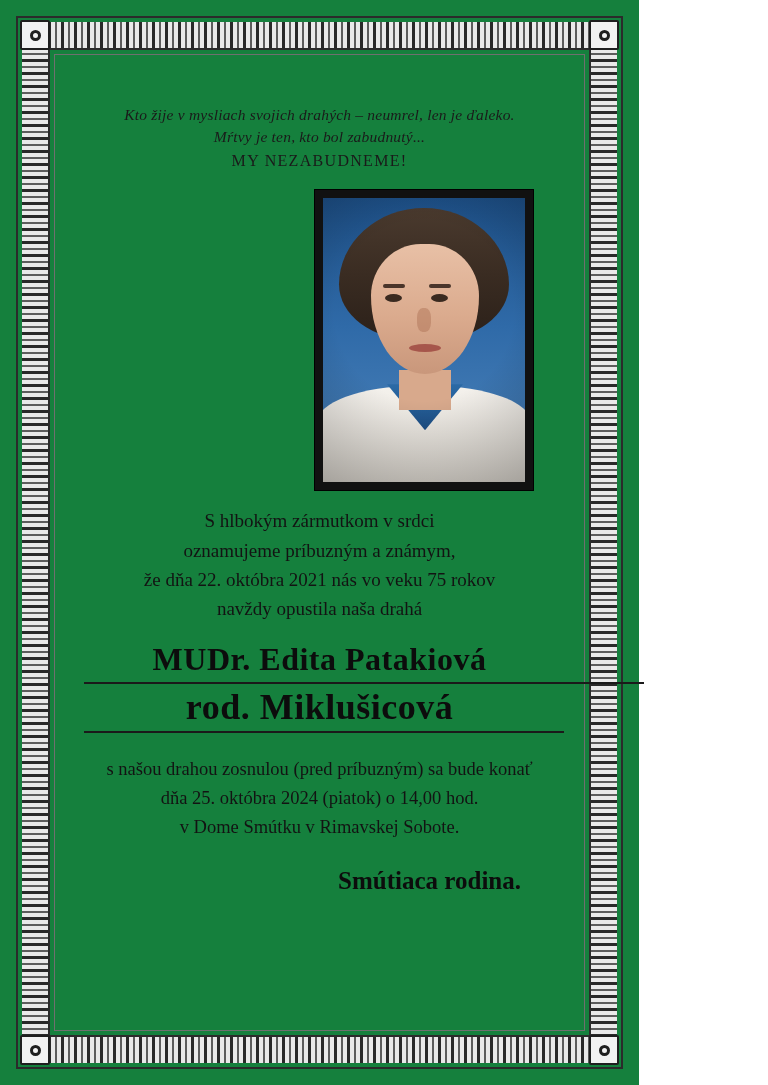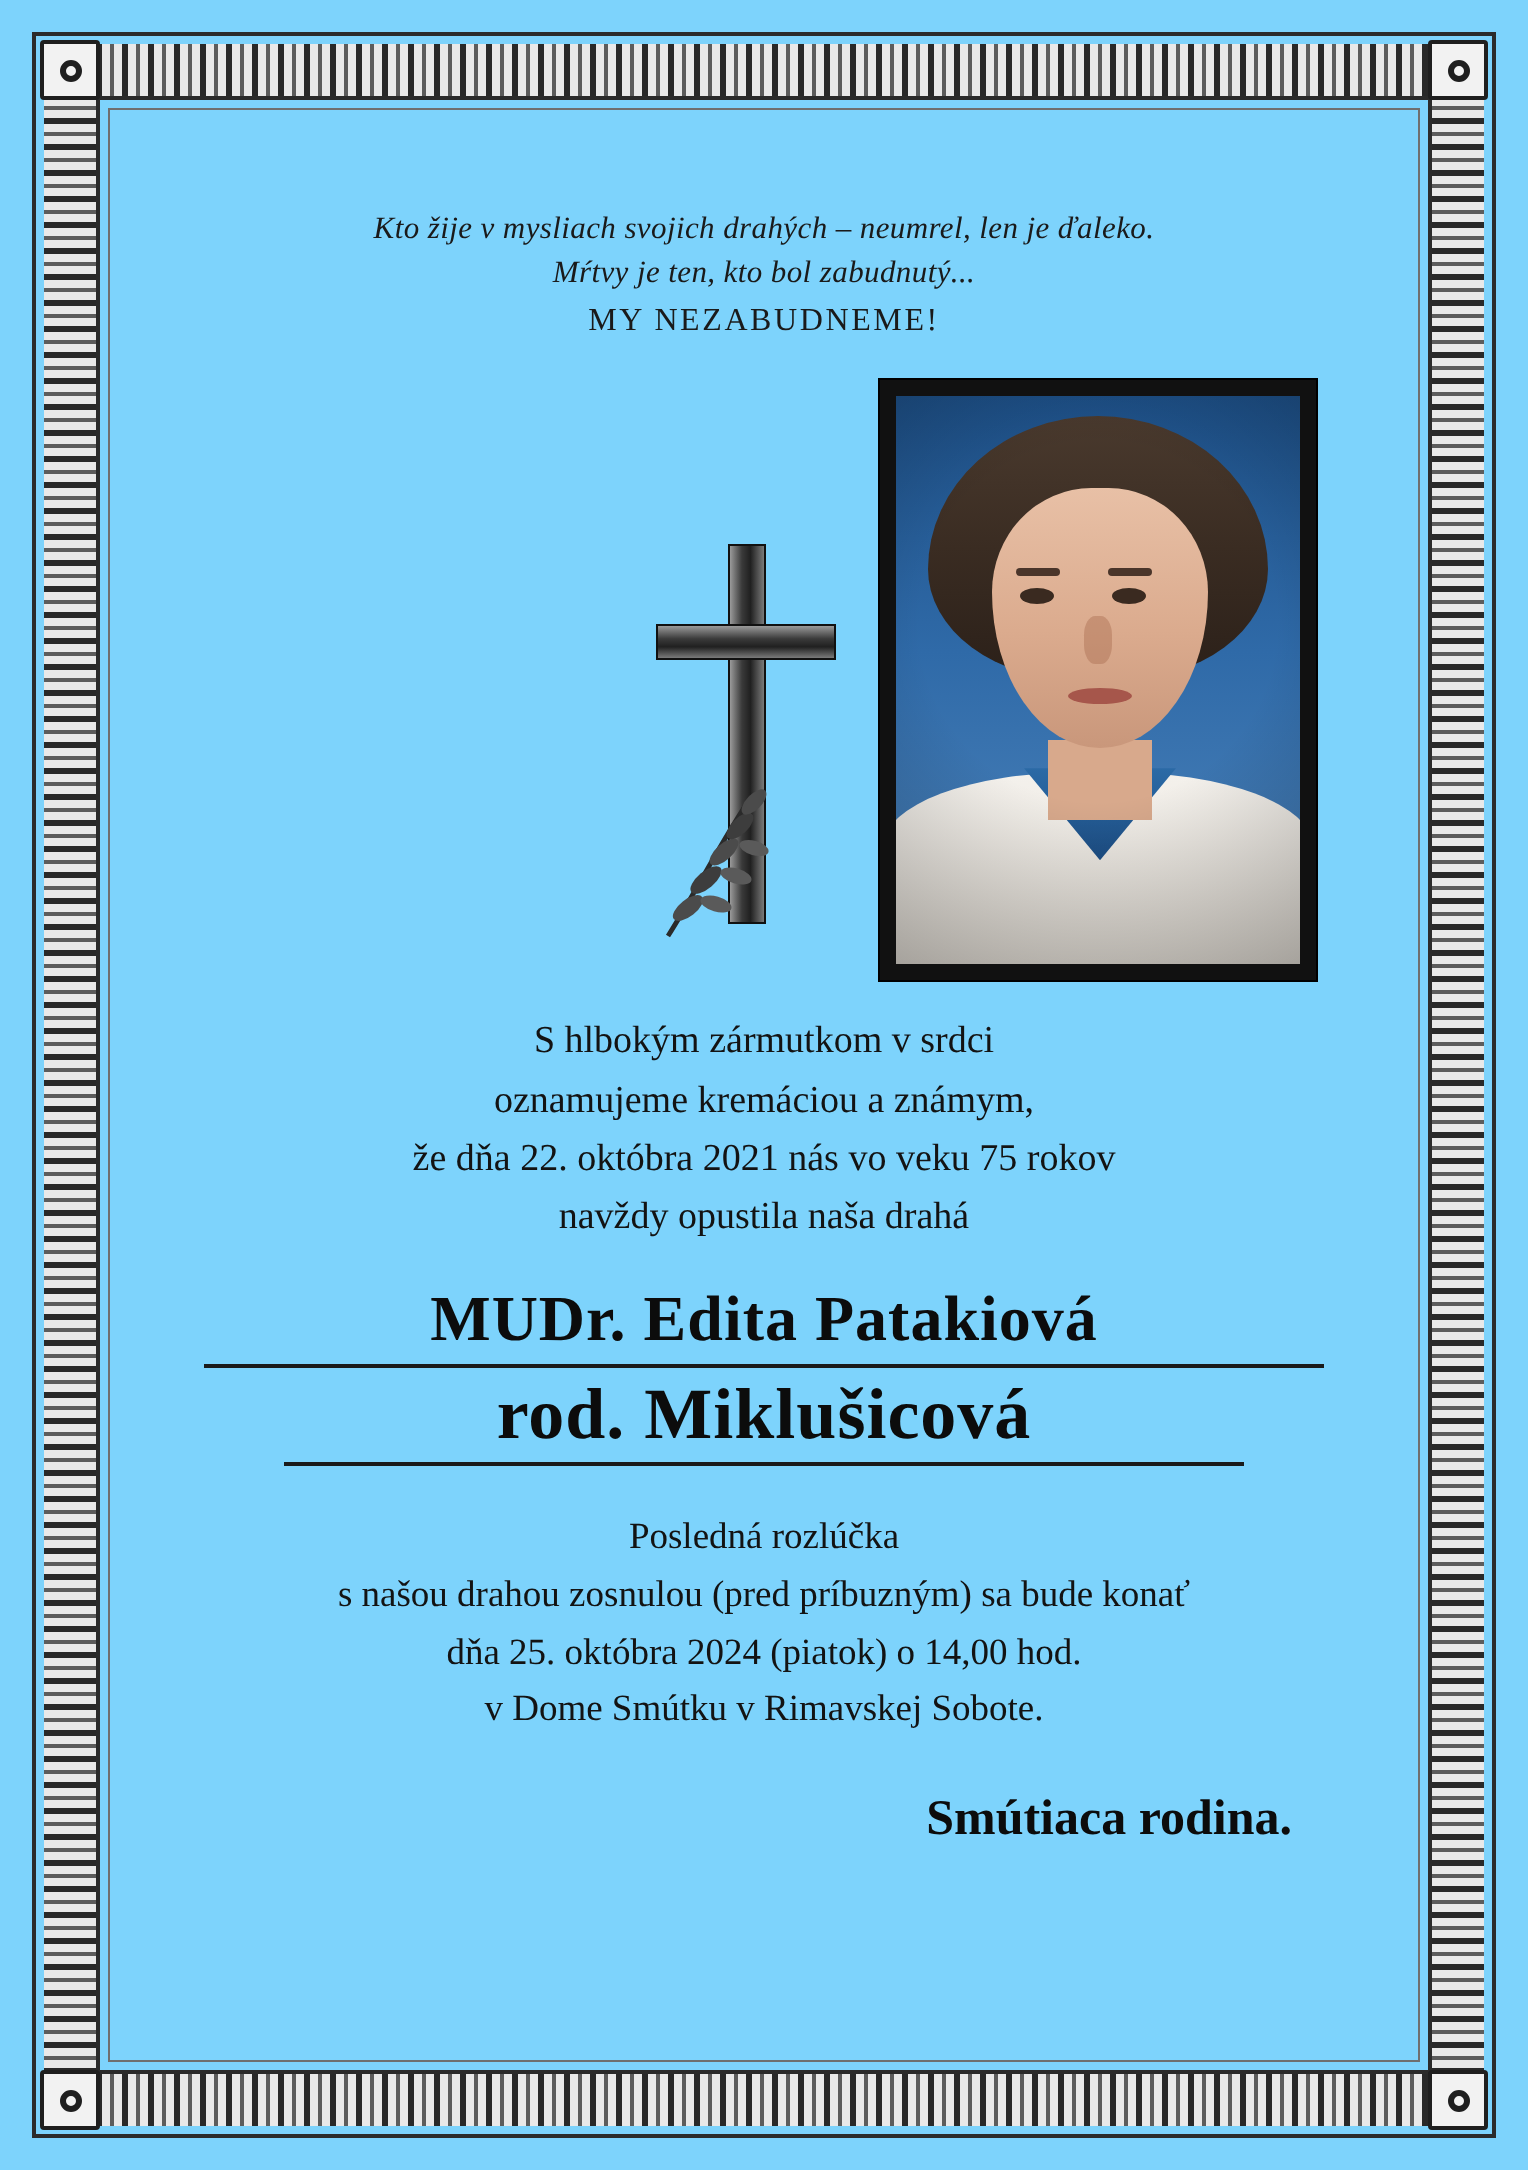--- a/index.html
+++ b/index.html
@@ -10,23 +10,23 @@
   body {
     width: 768px;
     height: 1085px;
     font-family: "Liberation Serif", serif;
     color: #111111;
     overflow: hidden;
   }
 
   .card {
     position: relative;
-    width: 764px;
+    width: 639px;
     height: 1085px;
-    background: #7dd3fc;
+    background: #15803d;
     box-sizing: border-box;
   }
 
   
   .frame-outer {
     position: absolute;
     left: 16px;
     top: 16px;
     right: 16px;
     bottom: 16px;
@@ -393,34 +393,33 @@
           <div class="ph-nose"></div>
           <div class="ph-mouth"></div>
           <div class="ph-shadow"></div>
         </div>
       </div>
 
     </div>
 
     <div class="announce">
       <div>S hlbokým zármutkom v srdci</div>
-      <div>oznamujeme kremáciou a známym,</div>
+      <div>oznamujeme príbuzným a známym,</div>
       <div>že dňa 22. októbra 2021 nás vo veku 75 rokov</div>
       <div>navždy opustila naša drahá</div>
     </div>
 
     <div class="name-block">
       <div class="name-main">MUDr. Edita Patakiová</div>
       <div class="rule"></div>
       <div class="name-sub">rod. Miklušicová</div>
       <div class="rule short"></div>
     </div>
 
     <div class="farewell">
-      <div>Posledná rozlúčka</div>
       <div>s našou drahou zosnulou (pred príbuzným) sa bude konať</div>
       <div>dňa 25. októbra 2024 (piatok) o 14,00 hod.</div>
       <div>v Dome Smútku v Rimavskej Sobote.</div>
     </div>
 
     <div class="family">Smútiaca rodina.</div>
 
   </div>
 </div>
 

